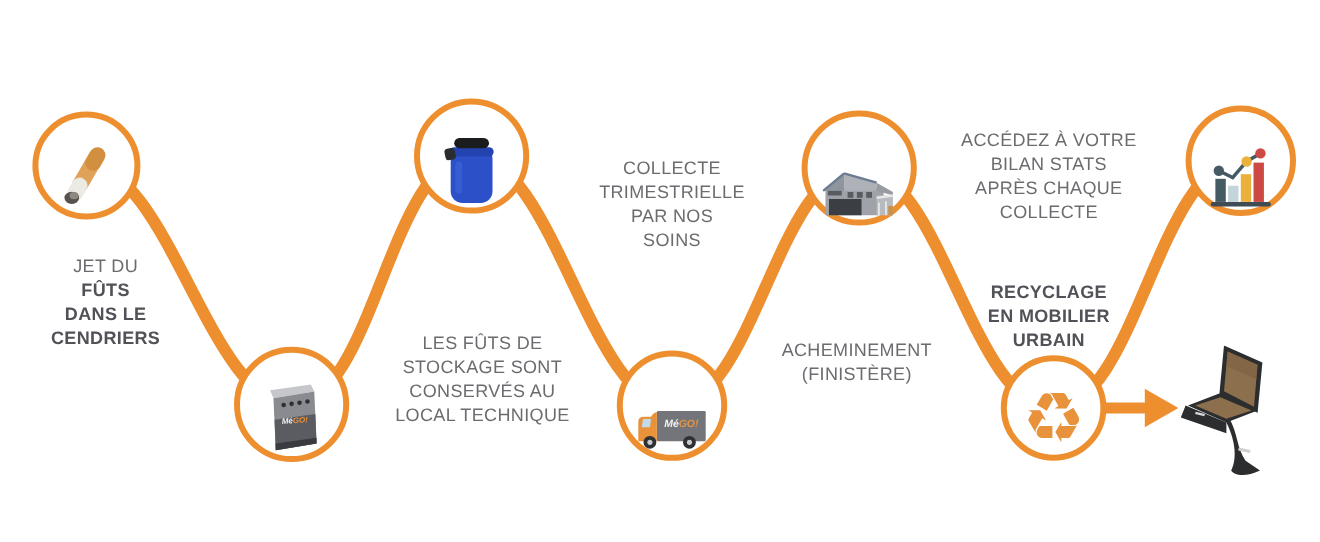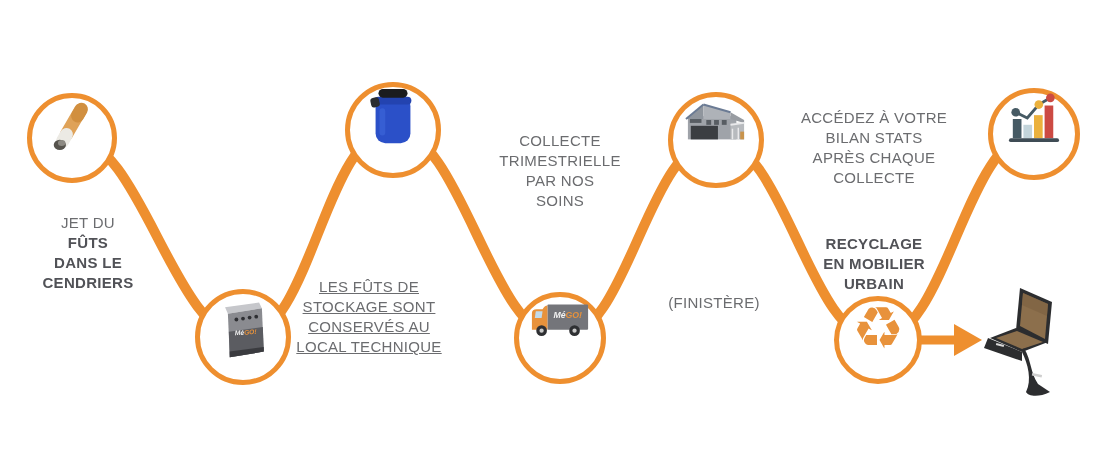--- a/index.html
+++ b/index.html
@@ -4,21 +4,21 @@
 <style>
   html,body{margin:0;padding:0;background:#ffffff;}
   #stage{
     position:relative;width:1100px;height:452px;background:#ffffff;overflow:hidden;
     font-family:"Liberation Sans", sans-serif;
   }
   svg{display:block;}
   .wave-layer{position:absolute;left:0;top:0;z-index:1;}
   .circle{
     position:absolute;z-index:2;background:#ffffff;border:5px solid #EE8F2F;border-radius:50%;
-    display:flex;align-items:flex-start;justify-content:center;box-sizing:border-box;
+    display:flex;align-items:flex-end;justify-content:center;box-sizing:border-box;
   }
   .label{
     position:absolute;z-index:3;transform:translate(-50%,-50%);
     text-align:center;font-size:15px;line-height:20px;letter-spacing:.3px;
     color:#6b6c6f;white-space:nowrap;
   }
   .label .b{font-weight:700;color:#515257;}
   .recycle-glyph{
     font-size:58px;line-height:1;color:#E8923B;
     font-family:"DejaVu Sans", sans-serif;
@@ -148,35 +148,36 @@
   </svg>
 
 
   <div class="label" style="left:88px;top:253px;">
     <div><span>JET DU</span></div>
     <div><span class="b">FÛTS</span></div>
     <div><span class="b">DANS LE</span></div>
     <div><span class="b">CENDRIERS</span></div>
   </div>
 
-  <div class="label" style="left:369px;top:317px;text-decoration:underline;">
+  <div class="label" style="left:402px;top:317px;">
     <div><span>LES FÛTS DE</span></div>
     <div><span>STOCKAGE SONT</span></div>
     <div><span>CONSERVÉS AU</span></div>
     <div><span>LOCAL TECHNIQUE</span></div>
   </div>
 
   <div class="label" style="left:560px;top:171px;">
     <div><span>COLLECTE</span></div>
     <div><span>TRIMESTRIELLE</span></div>
     <div><span>PAR NOS</span></div>
     <div><span>SOINS</span></div>
   </div>
 
   <div class="label" style="left:714px;top:303px;">
+    <div><span>ACHEMINEMENT</span></div>
     <div><span>(FINISTÈRE)</span></div>
   </div>
 
   <div class="label" style="left:874px;top:148px;">
     <div><span>ACCÉDEZ À VOTRE</span></div>
     <div><span>BILAN STATS</span></div>
     <div><span>APRÈS CHAQUE</span></div>
     <div><span>COLLECTE</span></div>
   </div>
 

